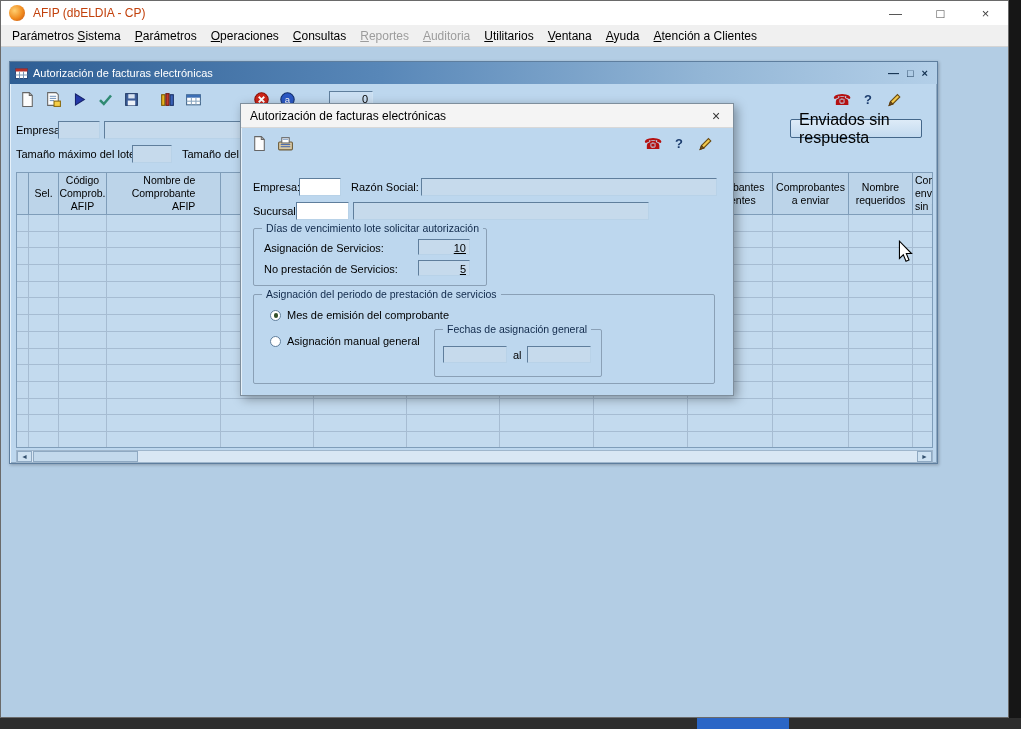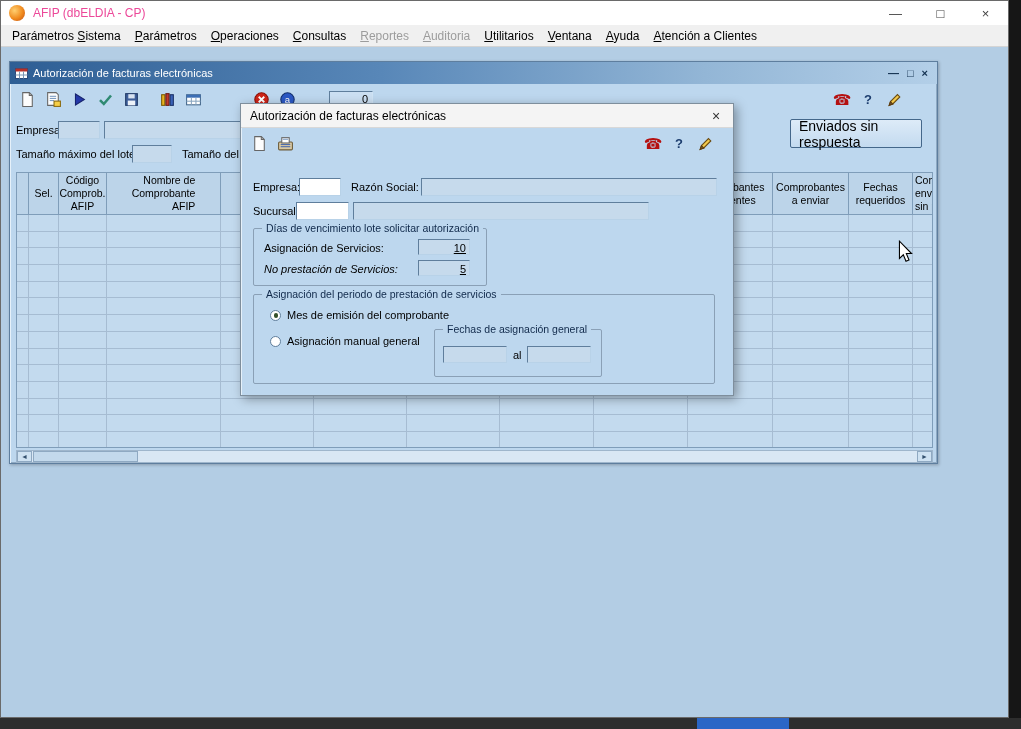--- a/index.html
+++ b/index.html
@@ -3,21 +3,21 @@
 <meta charset="utf-8">
 <style>
   * { margin:0; padding:0; box-sizing:border-box; }
   body { font-family:"Liberation Sans", sans-serif; background:#444; }
   .screen { position:relative; width:1021px; height:729px; background:#161616; overflow:hidden; font-size:11px; color:#000; }
 
   
   .main-window { position:absolute; left:0; top:0; width:1009px; height:718px; background:#B3CDE4; border:1px solid #6A6A6A; }
   .titlebar { height:24px; background:#FFFFFF; display:flex; align-items:center; padding-left:8px; }
   .app-icon { width:16px; height:16px; border-radius:50%; background:radial-gradient(circle at 35% 35%, #FFCF70, #F08A1D 55%, #C04A10); margin-right:8px; flex:none; }
-  .titlebar-text { font-size:12px; color:#ec4899; }
+  .titlebar-text { font-size:12px; color:#c2410c; }
   .caption-buttons { margin-left:auto; display:flex; height:100%; }
   .caption-btn { width:45px; display:flex; align-items:center; justify-content:center; font-size:13px; color:#404040; }
   .menubar { height:22px; background:#F0F0F0; border-bottom:1px solid #D4D4D4; display:flex; align-items:center; padding-left:4px; font-size:12px; }
   .menu-item { padding:3px 7px; white-space:nowrap; }
   .menu-item.disabled { color:#9C9C9C; }
 
   
   .child-window { position:absolute; left:8px; top:60px; width:929px; height:403px; background:#BDD7EE;
     border:1px solid #5E7E9E; box-shadow:inset 1px 1px 0 #E6F1FA, inset -1px -1px 0 #8FA9C2, 1px 1px 3px rgba(0,0,0,.25); }
   .child-titlebar { height:22px; display:flex; align-items:center; padding:0 5px;
@@ -30,21 +30,21 @@
   .big-sep { margin-left:42px; }
   .readout { width:44px; height:17px; margin-left:28px; background:#CBDFF2; border:1px solid; border-color:#5F7E9C #CFE3F4 #CFE3F4 #5F7E9C; text-align:right; padding:1px 4px; font-size:11px; }
   .right-icons { margin-left:auto; margin-right:26px; display:flex; gap:2px; }
   .phone-glyph { color:#B51010; font-size:15px; line-height:15px; }
   .help-glyph { color:#1C3D6E; font-size:13px; font-weight:bold; }
 
   .lbl { position:absolute; line-height:16px; font-size:11px; white-space:nowrap; }
   .input { position:absolute; height:18px; background:#fff; border:1px solid; border-color:#5F7E9C #B8D2E8 #B8D2E8 #5F7E9C; font-size:11px; line-height:16px; padding:0 3px; overflow:hidden;text-decoration:underline; }
   .input.disabled { background:#C6DAEC; }
   .input.num { text-align:right; }
-  .btn { position:absolute; height:29px; background:linear-gradient(#DDEBF8,#C3DAEF); border:1px solid #44678A; border-radius:2px; font-size:14px; display:flex; align-items:center; justify-content:center; padding:0 8px; }
+  .btn { position:absolute; height:19px; background:linear-gradient(#DDEBF8,#C3DAEF); border:1px solid #44678A; border-radius:2px; font-size:16px; display:flex; align-items:center; justify-content:center; padding:0 8px; }
 
   
   .grid { position:absolute; left:6px; top:110px; width:917px; height:276px; border:1px solid #7F9DB9; overflow:hidden; background:#C3DAEE; }
   .grid-header { display:flex; height:42px; background:#BCD4E9; }
   .hcell { flex:none; border-right:1px solid #7F9DB9; border-bottom:1px solid #7F9DB9; font-size:10.5px; line-height:13px;
     display:flex; align-items:center; justify-content:center; text-align:center; white-space:pre-line; overflow:hidden; }
   .grid-row { display:flex; height:16.7px; }
   .cell { flex:none; border-right:1px solid #A6BCD2; border-bottom:1px solid #A6BCD2; }
   .hscroll { position:absolute; left:6px; top:388px; width:917px; height:13px; background:#D9E7F4; border:1px solid #9FB6CC; display:flex; align-items:center; }
   .scroll-btn { width:15px; height:11px; background:#CFE2F2; border:1px solid #8FA9C2; font-size:7px; display:flex; align-items:center; justify-content:center; color:#33506E; flex:none; }
@@ -221,21 +221,21 @@
 AFIP</div>
             <div class="hcell" style="width: 93px;"></div>
             <div class="hcell" style="width: 93px;"></div>
             <div class="hcell" style="width: 93px;"></div>
             <div class="hcell" style="width: 94px;"></div>
             <div class="hcell" style="width: 94px;"></div>
             <div class="hcell" style="width: 85px;">Comprobantes
 pendientes</div>
             <div class="hcell" style="width: 76px;">Comprobantes
 a enviar</div>
-            <div class="hcell" style="width: 64px;">Fechas
+            <div class="hcell" style="width: 64px;">Nombre
 requeridos</div>
             <div class="hcell" style="width: 110px; justify-content: flex-start; text-align: left; padding-left: 2px;">Comprobantes
 enviados
 sin respuesta</div>
           </div>
         <div class="grid-body">
             <div class="grid-row">
               <div class="cell" style="width: 12px;"></div>
               <div class="cell" style="width: 30px;"></div>
               <div class="cell" style="width: 48px;"></div>
@@ -500,21 +500,21 @@
     <div class="input disabled" style="left:180px; top:74px; width:296px;"></div>
 
     <span class="lbl" style="left:12px; top:99px;">Sucursal:</span>
     <div class="input" style="left:55px; top:98px; width:53px;"></div>
     <div class="input disabled" style="left:112px; top:98px; width:296px;"></div>
 
     <div class="groupbox" style="left:12px; top:124px; width:234px; height:58px;">
       <span class="group-title">Días de vencimiento lote solicitar autorización</span>
       <span class="lbl" style="left:10px; top:11px;">Asignación de Servicios:</span>
       <div class="input disabled num" style="left:164px; top:10px; width:52px; height:16px;">10</div>
-      <span class="lbl" style="left:10px; top:32px;font-style:italic;">No prestación de Servicios:</span>
+      <span class="lbl" style="left:10px; top:32px;">No prestación de Servicios:</span>
       <div class="input disabled num" style="left:164px; top:31px; width:52px; height:16px;">5</div>
     </div>
 
     <div class="groupbox" style="left:12px; top:190px; width:462px; height:90px;">
       <span class="group-title">Asignación del periodo de prestación de servicios</span>
       <div class="radio-row" style="left:16px; top:14px;">
         <span class="radio-circle checked"></span>
         <span class="radio-label">Mes de emisión del comprobante</span>
       </div>
       <div class="radio-row" style="left:16px; top:40px;">

